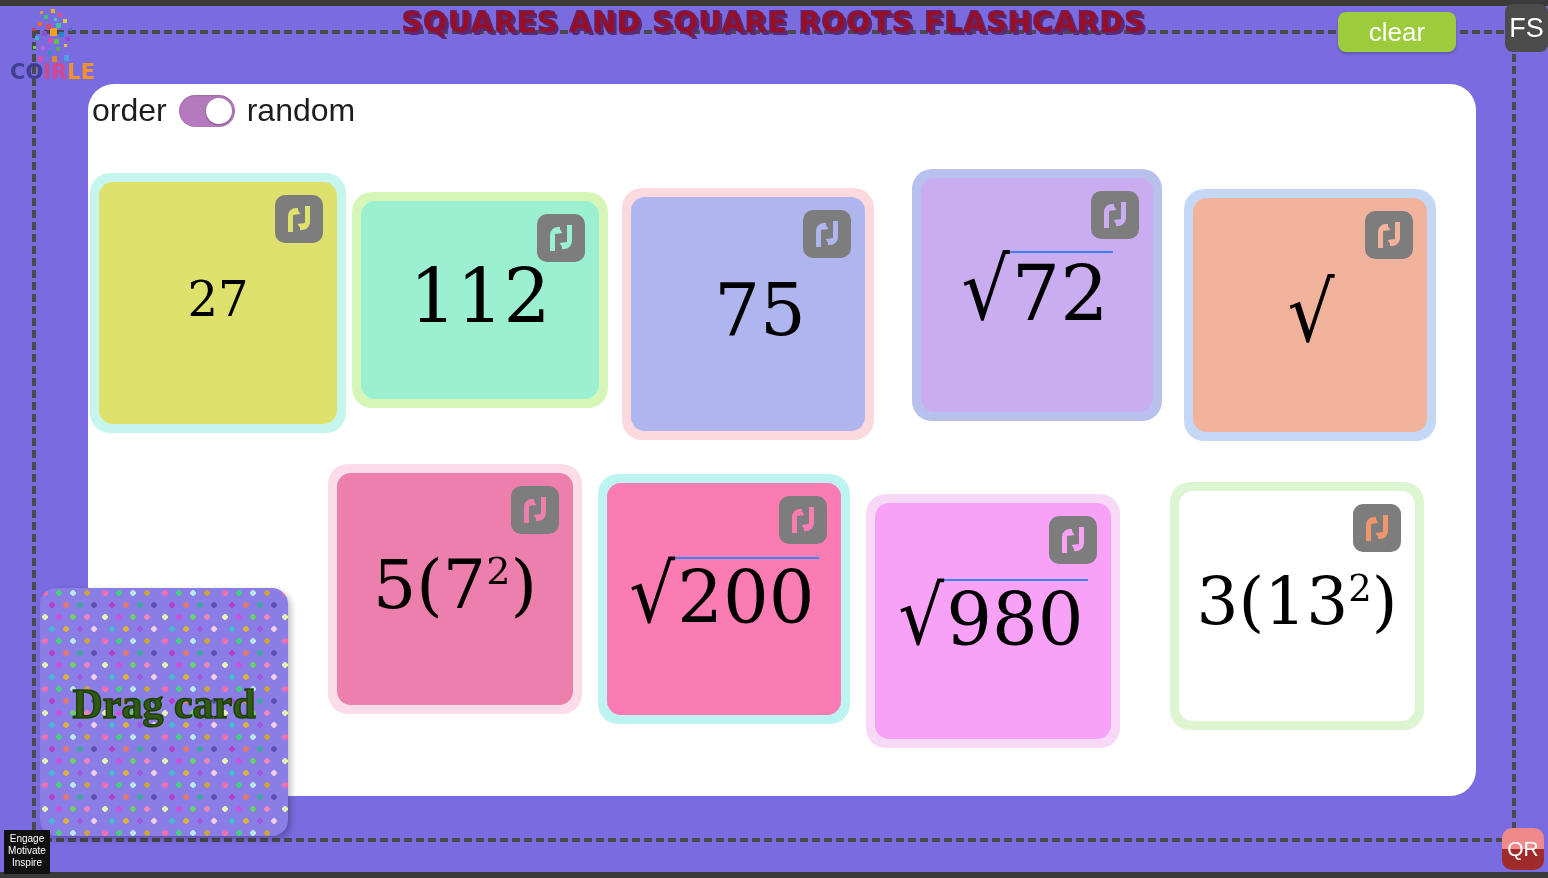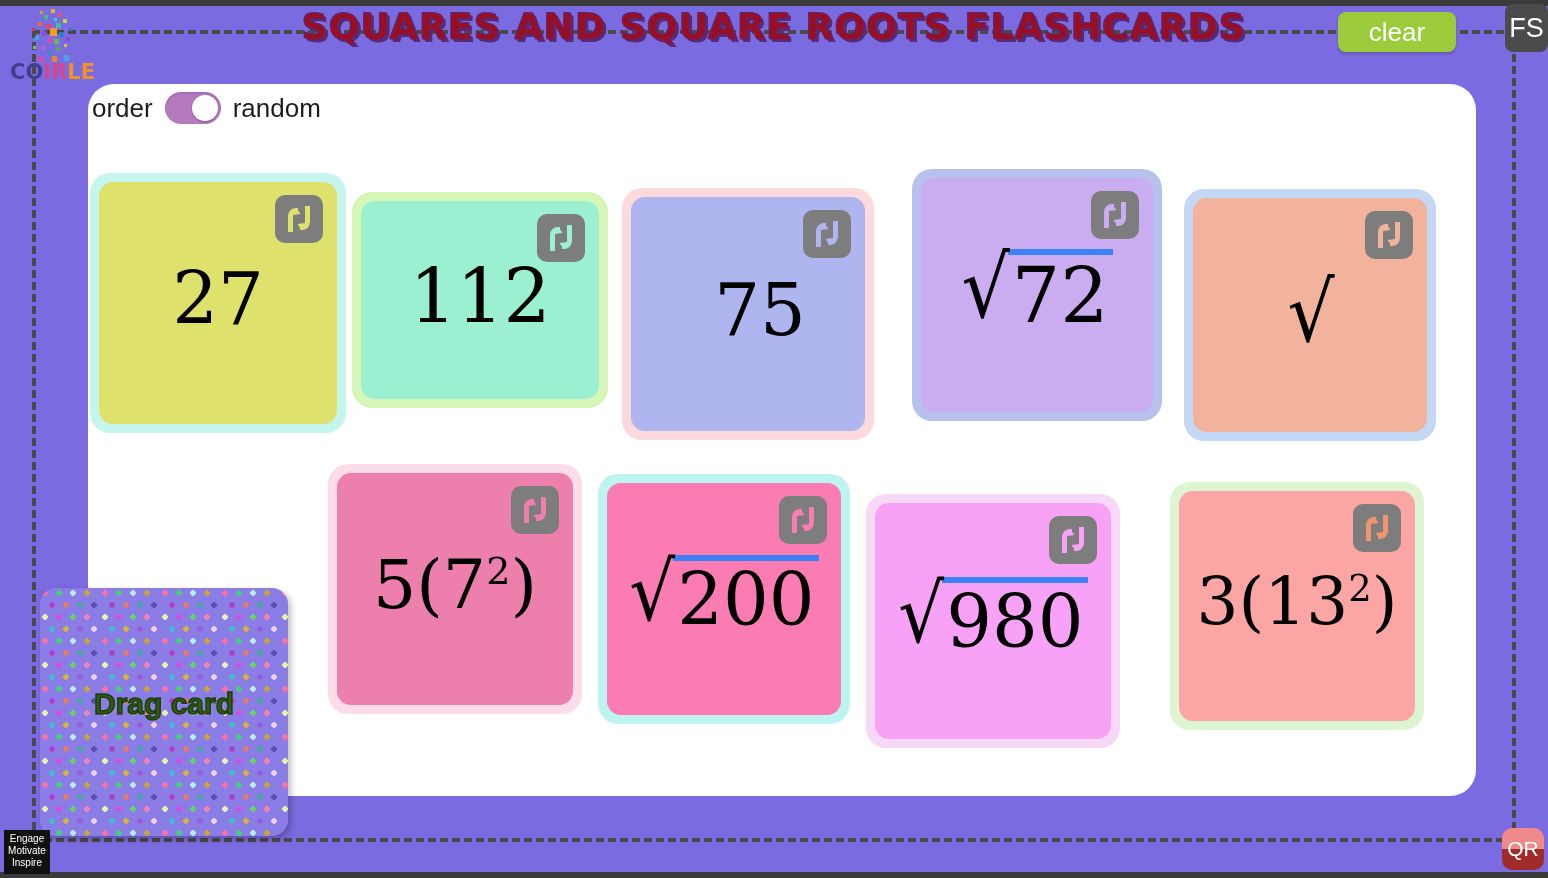--- a/index.html
+++ b/index.html
@@ -72,21 +72,21 @@
   .lc5 { color: #f0922a; }
 
   
   .title {
     position: absolute;
     left: 0;
     top: 6px;
     width: 1548px;
     text-align: center;
     font-family: "DejaVu Sans", sans-serif;
-    font-size: 36px;
+    font-size: 28px;
     font-weight: bold;
     letter-spacing: 1.2px;
     color: #9c0d20;
     text-shadow:
        2px 2px 0 #5a2a75,
        3px 3px 0 #5a2a75,
       -1px -1px 0 #5a2a75;
     -webkit-text-stroke: 1.2px #6b2060;
   }
 
@@ -140,21 +140,21 @@
   
   .toggle-row {
     position: absolute;
     left: 92px;
     top: 92px;
     display: flex;
     align-items: center;
     gap: 12px;
   }
   .toggle-label {
-    font-size: 26px;
+    font-size: 32px;
     color: #1d1d1d;
     font-family: "Liberation Sans", sans-serif;
   }
   .toggle-switch {
     position: relative;
     width: 56px;
     height: 32px;
     border-radius: 16px;
     background: #b579be;
     cursor: pointer;
@@ -201,21 +201,21 @@
     display: inline-flex;
     align-items: flex-start;
   }
   .radical {
     font-family: "DejaVu Serif", "Liberation Serif", serif;
     transform: scaleY(1.12) translateY(1px);
     display: inline-block;
     margin-right: -2px;
   }
   .radicand {
-    border-top: 6px solid #3b82f6;
+    border-top: 2px solid #3b82f6;
     padding: 3px 4px 0 4px;
     display: inline-block;
   }
   sup {
     font-size: 0.56em;
     vertical-align: super;
     line-height: 0;
   }
 
   
@@ -261,22 +261,22 @@
       radial-gradient(circle at 40px 41px, #9b5ae0 2.6px, transparent 3px),
       radial-gradient(circle at 54px 41px, #eccfe0 2.6px, transparent 3px);
     background-size: 60px 48px;
     box-shadow: 3px 3px 6px rgba(0,0,0,0.25);
     display: flex;
     align-items: center;
     justify-content: center;
     cursor: grab;
   }
   .drag-card-label {
-    font-family: Liberation Sans, sans-serif;
-    font-size: 30px;
+    font-family: Liberation Serif, serif;
+    font-size: 42px;
     font-weight: bold;
     color: #2e5a12;
     -webkit-text-stroke: 1.5px #1d3d08;
     text-shadow: 1px 1px 0 rgba(255,255,255,0.25);
     transform: translateY(-8px);
   }
 
   
   .emi-badge {
     position: absolute;
@@ -384,21 +384,21 @@
     <span class="toggle-label">order</span>
     <div class="toggle-switch">
       <div class="toggle-knob"></div>
     </div>
     <span class="toggle-label">random</span>
   </div>
 
   <div id="cards-layer">
       <div class="card" style="left: 90px; top: 173px; width: 256px; height: 260px; background: rgb(198, 245, 238);">
         <div class="card-inner" style="background: rgb(222, 225, 108);">
-          <div class="card-text" style="font-size: 72px; text-align: right;">27</div>
+          <div class="card-text" style="font-size: 48px; text-align: right;">27</div>
           <div class="flip-btn">
             <svg width="34" height="34" viewBox="0 0 34 34">
               <path d="M8.5 30 L8.5 14 A5.5 5.5 0 0 1 14 8.5 L16 8.5" fill="none" stroke="#DEE16C" stroke-width="5" stroke-linecap="butt"></path>
               <path d="M11 13 L14 5.5 L18.5 12 Z" fill="#DEE16C"></path>
               <path d="M25.5 4 L25.5 20 A5.5 5.5 0 0 1 20 25.5 L18 25.5" fill="none" stroke="#DEE16C" stroke-width="5" stroke-linecap="butt"></path>
               <path d="M23 21 L20 28.5 L15.5 22 Z" fill="#DEE16C"></path>
             </svg>
           </div>
         </div>
       </div>
@@ -498,21 +498,21 @@
             <svg width="34" height="34" viewBox="0 0 34 34">
               <path d="M8.5 30 L8.5 14 A5.5 5.5 0 0 1 14 8.5 L16 8.5" fill="none" stroke="#F7A2F7" stroke-width="5" stroke-linecap="butt"></path>
               <path d="M11 13 L14 5.5 L18.5 12 Z" fill="#F7A2F7"></path>
               <path d="M25.5 4 L25.5 20 A5.5 5.5 0 0 1 20 25.5 L18 25.5" fill="none" stroke="#F7A2F7" stroke-width="5" stroke-linecap="butt"></path>
               <path d="M23 21 L20 28.5 L15.5 22 Z" fill="#F7A2F7"></path>
             </svg>
           </div>
         </div>
       </div>
       <div class="card" style="left: 1170px; top: 482px; width: 254px; height: 248px; background: rgb(221, 245, 208);">
-        <div class="card-inner" style="background: #fca5a5;">
+        <div class="card-inner" style="background: #ffffff;">
           <div class="card-text" style="font-size: 66px;">3(13<sup>2</sup>)</div>
           <div class="flip-btn">
             <svg width="34" height="34" viewBox="0 0 34 34">
               <path d="M8.5 30 L8.5 14 A5.5 5.5 0 0 1 14 8.5 L16 8.5" fill="none" stroke="#F0956E" stroke-width="5" stroke-linecap="butt"></path>
               <path d="M11 13 L14 5.5 L18.5 12 Z" fill="#F0956E"></path>
               <path d="M25.5 4 L25.5 20 A5.5 5.5 0 0 1 20 25.5 L18 25.5" fill="none" stroke="#F0956E" stroke-width="5" stroke-linecap="butt"></path>
               <path d="M23 21 L20 28.5 L15.5 22 Z" fill="#F0956E"></path>
             </svg>
           </div>
         </div>

